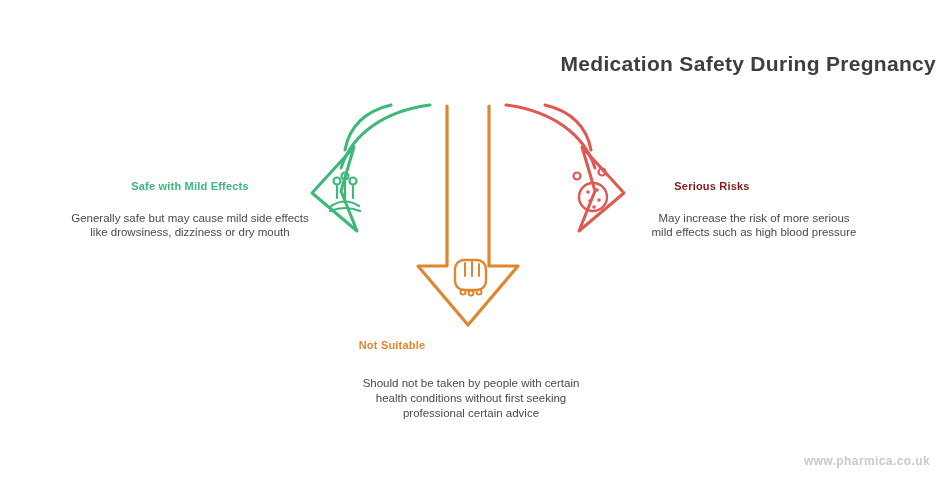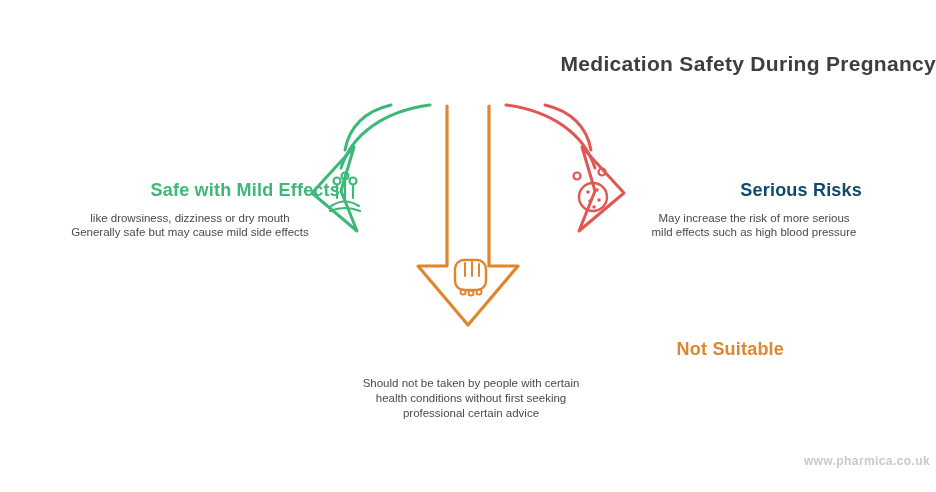--- a/index.html
+++ b/index.html
@@ -5,24 +5,24 @@
   html,body{margin:0;padding:0;background:#ffffff;}
   #canvas{
     position:relative;width:936px;height:492px;background:#ffffff;overflow:hidden;
     font-family:"Liberation Sans", sans-serif;
   }
   .title{
     position:absolute;left:0;top:52px;width:936px;text-align:right;
     font-size:21px;font-weight:bold;color:#3e3e3e;letter-spacing:.3px;
   }
   .section-label{
-    position:absolute;font-size:18px;font-weight:bold;text-align:right;letter-spacing:.2px;
+    position:absolute;font-size:11px;font-weight:bold;text-align:center;letter-spacing:.2px;
   }
   .label-green{left:40px;top:180px;width:300px;color:#3cb878;}
-  .label-red{left:562px;top:180px;width:300px;color:#0c4a6e;}
+  .label-red{left:562px;top:180px;width:300px;color:#7f1d1d;}
   .label-orange{left:0;top:339px;width:784px;color:#e0862e;}
   .body-text{
     position:absolute;font-size:11.5px;line-height:14px;color:#4a4a4a;text-align:center;
   }
   .body-green{left:40px;top:211px;width:300px;}
   .body-red{left:604px;top:211px;width:300px;}
   .body-orange{left:271px;top:376px;width:400px;line-height:15px;}
   .watermark{
     position:absolute;left:797px;top:454px;width:133px;height:17px;
     font-size:12px;font-weight:bold;color:#c9c9c9;letter-spacing:.4px;text-align:right;
@@ -82,22 +82,22 @@
       <rect class="stroke-orange" stroke-width="2.4" x="455" y="260" width="31" height="30" rx="9"></rect>
       <path class="stroke-orange" stroke-width="2" stroke-linecap="round" d="M465,263 L465,276 M472,262 L472,276 M479,264 L479,276"></path>
       <circle class="stroke-orange" stroke-width="2" cx="463" cy="292" r="2.5"></circle>
       <circle class="stroke-orange" stroke-width="2" cx="471" cy="293" r="2.5"></circle>
       <circle class="stroke-orange" stroke-width="2" cx="479" cy="292" r="2.5"></circle>
     </g>
   </svg>
 
   <div class="section-label label-green">Safe with Mild Effects</div>
   <div class="body-text body-green">
+    <div>Generally safe but may cause mild side effects</div>
     <div>like drowsiness, dizziness or dry mouth</div>
-    <div>Generally safe but may cause mild side effects</div>
   </div>
 
   <div class="section-label label-red">Serious Risks</div>
   <div class="body-text body-red">
     <div>May increase the risk of more serious</div>
     <div>mild effects such as high blood pressure</div>
   </div>
 
   <div class="section-label label-orange">Not Suitable</div>
   <div class="body-text body-orange">

